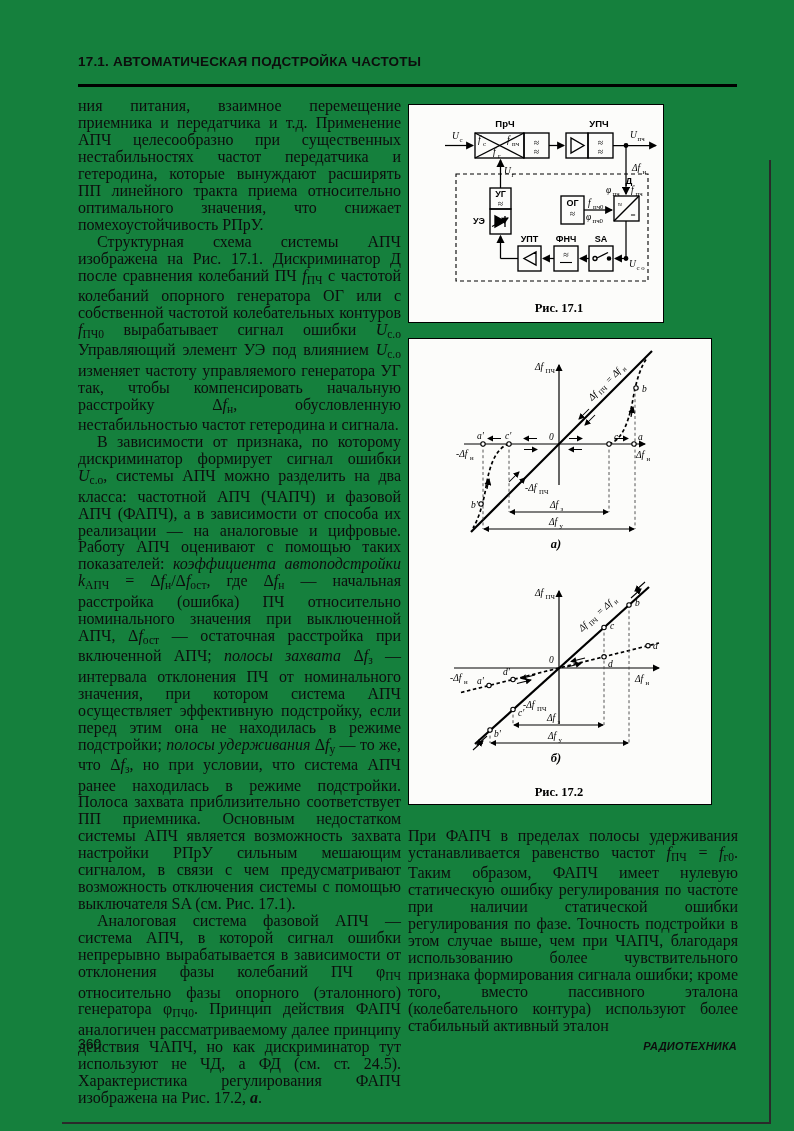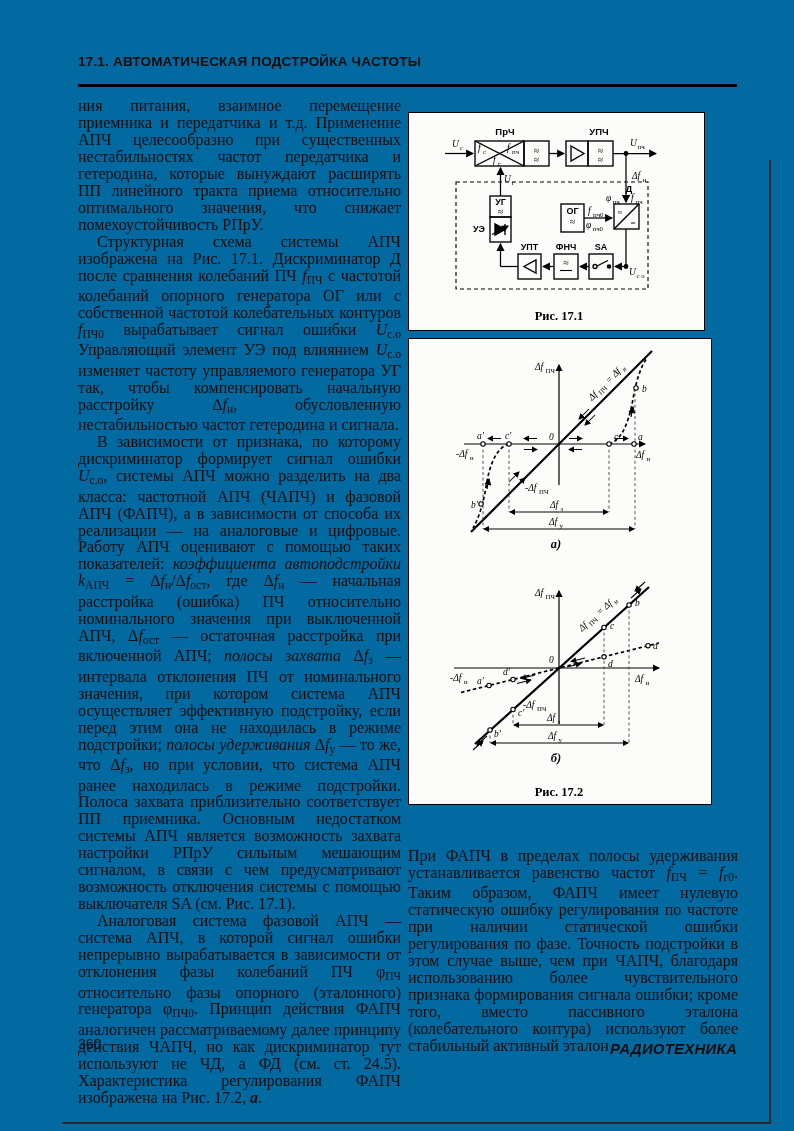--- a/index.html
+++ b/index.html
@@ -1,35 +1,35 @@
 <!DOCTYPE html>
 <html lang="ru"><head>
 <meta charset="utf-8">
 <style>
   html,body{margin:0;padding:0;background:#e8e8e6;}
-  .page{position:relative;width:794px;height:1131px;background:#0369a1;overflow:hidden;
+  .page{position:relative;width:794px;height:1131px;background:#15803d;overflow:hidden;
         font-family:"Liberation Serif",serif;color:#0d0d0d;}
   .scan-edge-right{position:absolute;left:769px;top:160px;width:2px;height:963px;background:#2a2a2a;}
   .scan-edge-bottom{position:absolute;left:62px;top:1122px;width:709px;height:2px;background:#2a2a2a;}
   .header{position:absolute;left:78px;top:54px;font-family:"Liberation Sans",sans-serif;
           font-weight:bold;font-size:13.5px;letter-spacing:.2px;}
   .header-rule{position:absolute;left:78px;top:84px;width:659px;height:3px;background:#000;}
   .col-left{position:absolute;left:78px;top:98px;width:323px;}
   .col-right{position:absolute;left:408px;top:98px;width:330px;}
   p.body{margin:0;font-size:16px;line-height:16.95px;text-align:justify;text-indent:19px;}
   p.body.noindent{text-indent:0;}
   .s-b{font-weight:normal}.s-i{font-style:italic}.s-bi{font-weight:bold;font-style:italic}
   .s-sub{font-size:0.72em;vertical-align:-0.22em;}
   .fig{position:absolute;left:0;border:1.6px solid #000;background:#fcfcfa;box-sizing:border-box;}
-  .fig1{top:14px;width:297px;height:219px;}
+  .fig1{top:6px;width:256px;height:219px;}
   .fig2{top:240px;width:304px;height:467px;}
-  .rtext{position:absolute;left:0;top:750px;width:330px;}
+  .rtext{position:absolute;left:0;top:730px;width:330px;}
   .footer-num{position:absolute;left:78px;top:1036px;font-family:"Liberation Sans",sans-serif;font-size:14px;}
   .footer-journal{position:absolute;left:408px;top:1040px;width:329px;text-align:right;
-      font-family:"Liberation Sans",sans-serif;font-weight:bold;font-style:italic;font-size:15px;letter-spacing:.2px;}
+      font-family:"Liberation Sans",sans-serif;font-weight:bold;font-style:italic;font-size:11px;letter-spacing:.2px;}
   svg{display:block}
   svg text{fill:#000;stroke:none;font-family:"Liberation Serif",serif;}
   .blk{font-family:"Liberation Sans",sans-serif;font-weight:bold;font-size:9.5px;}
   .blk-s{font-family:"Liberation Sans",sans-serif;font-weight:bold;font-size:9px;}
   .mt{font-style:italic;font-size:9.5px;}
   .ms{font-size:6.8px;}
   .wave{font-size:10px;}
   .cap{font-weight:bold;font-size:12.5px;}
   .subcap{font-weight:bold;font-style:italic;font-size:12.5px;}
   .pt{font-style:italic;font-size:9.5px;}

